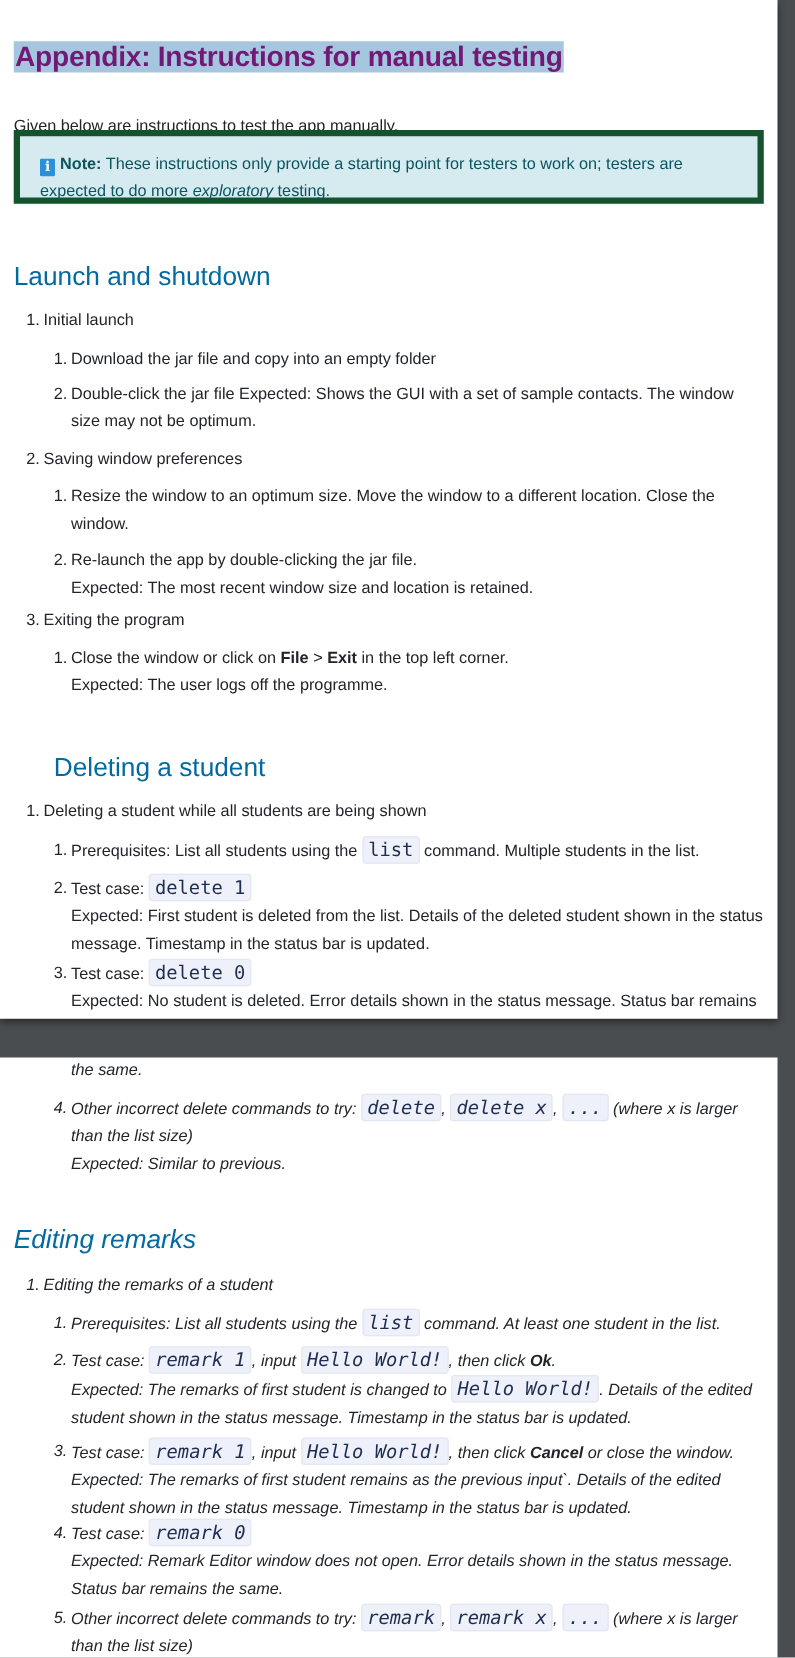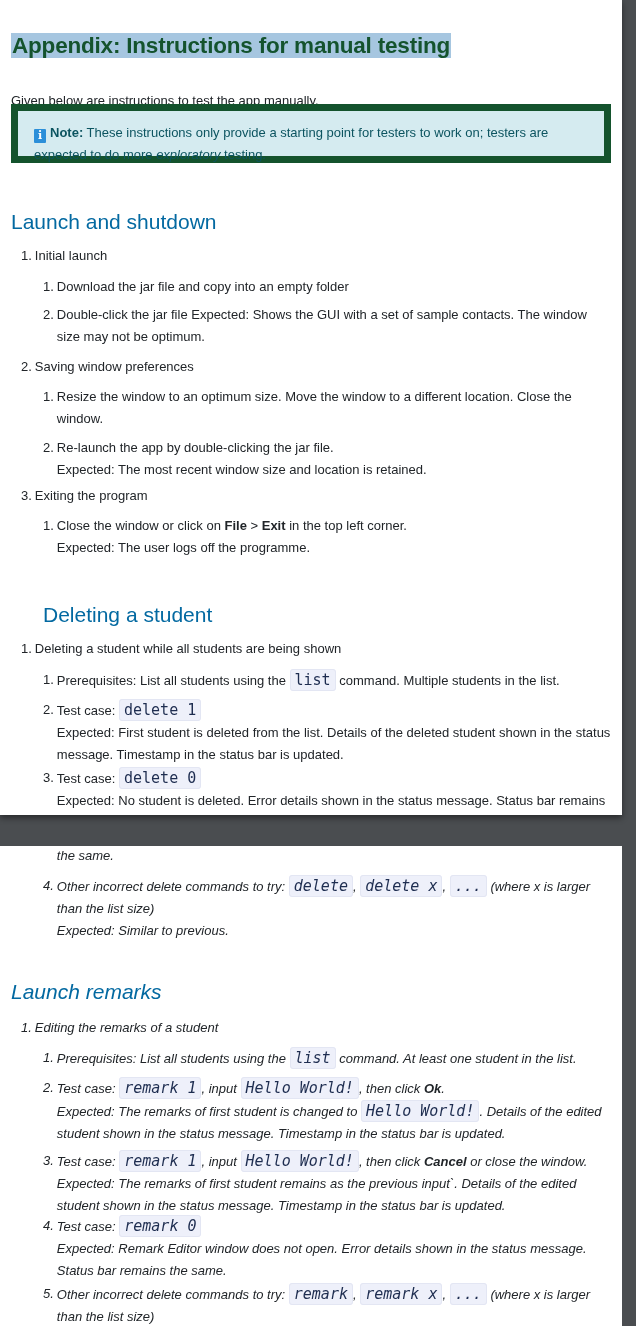--- a/index.html
+++ b/index.html
@@ -14,27 +14,27 @@
     position: absolute; left: 0; width: 622px; background: #ffffff;
     overflow: hidden;
   }
   .page.p1 { top: 0; height: 815px; box-shadow: 0 3px 6px rgba(0,0,0,0.45); }
   .page.p2 { top: 846px; height: 638px; font-style: italic; }
   .inner { position: absolute; left: 11px; right: 11px; }
   .p1 .inner { top: 0; }
   .p2 .inner { top: -827px; }
   .abs { position: absolute; left: 0; right: 0; }
   .h1 {
-    font-size: 22.5px; font-weight: bold; color: #14532d;
+    font-size: 22.5px; font-weight: bold; color: #701a75;
     line-height: 26px; letter-spacing: -0.2px;
   }
   .h1 span { background: #a6c6e0; padding: 0 1px; }
   .txt { font-size: 13px; line-height: 22px; }
   .note {
-    background: #d5ebf0; border: 7px solid #14532d; color: #0c5460;
+    background: #d5ebf0; border: 5px solid #14532d; color: #0c5460;
     box-sizing: border-box; padding: 11px 16px; font-size: 13px; line-height: 22px;
   }
   .note .icon {
     display: inline-block; width: 12px; height: 14px; background: #2b8fd9;
     border-radius: 1px; color: #fff; font-weight: bold; font-size: 11px;
     line-height: 14px; text-align: center; vertical-align: -2px; margin-right: 4px;
     font-family: "DejaVu Serif", serif;
   }
   .h2 { font-size: 21px; color: #0369a1; line-height: 22px; }
   .lvl1 { padding-left: 10px; }
@@ -127,21 +127,21 @@
 
     <div class="abs item lvl2" style="top:826px;">
       <span class="num" style="visibility:hidden;">3.</span>
       <span class="body">the same.</span>
     </div>
     <div class="abs item lvl2" style="top:856px;">
       <span class="num">4.</span>
       <span class="body"><span>Other incorrect delete commands to try: </span><code>delete</code><span>, </span><code>delete x</code><span>, </span><code>...</code><span> (where x is larger than the list size)</span><br><span>Expected: Similar to previous.</span></span>
     </div>
 
-    <div class="abs h2" style="top:962px;">Launch remarks</div>
+    <div class="abs h2" style="top:962px;">Editing remarks</div>
 
     <div class="abs item lvl1" style="top:998px;">
       <span class="num">1.</span>
       <span class="body">Editing the remarks of a student</span>
     </div>
     <div class="abs item lvl2" style="top:1028px;">
       <span class="num">1.</span>
       <span class="body"><span>Prerequisites: List all students using the </span><code>list</code><span> command. At least one student in the list.</span></span>
     </div>
     <div class="abs item lvl2" style="top:1058px;">

